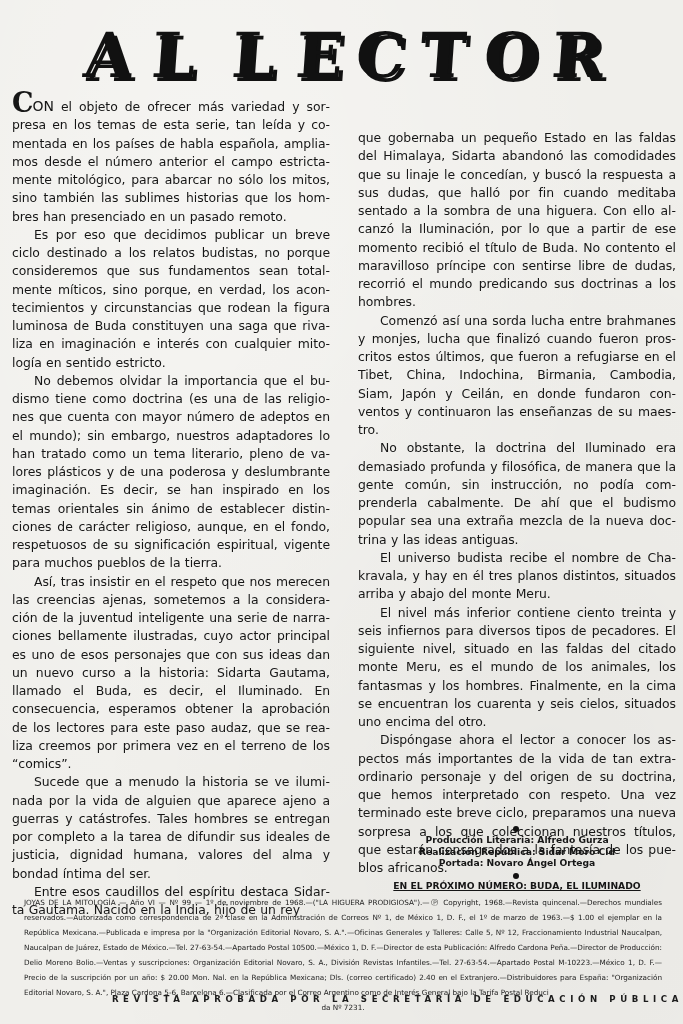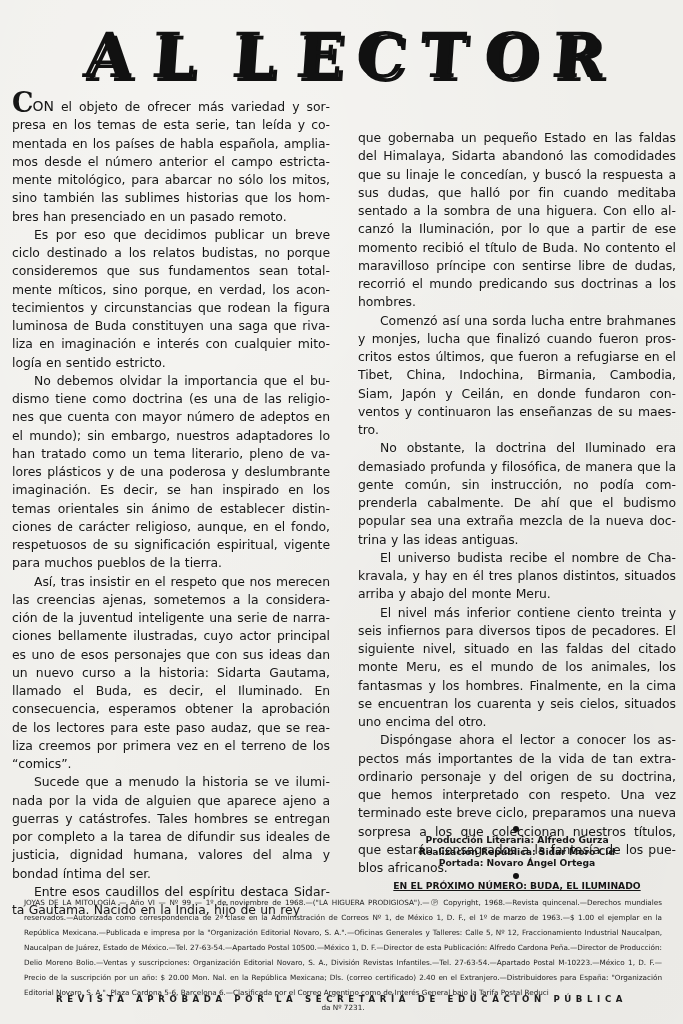--- a/index.html
+++ b/index.html
@@ -114,21 +114,21 @@
       letter-spacing: -0.02px;
     }
     .imprint .last {
       text-align: center;
     }
     .approval {
       position: absolute;
       left: 0;
       width: 683px;
       top: 994px;
-      text-align: center;
+      text-align: right;
       font-size: 8.6px;
       font-weight: bold;
       letter-spacing: 4.6px;
       color: #1b1b1b;
     }
   </style>
 </head>
 <body>
 
 <div class="page">

